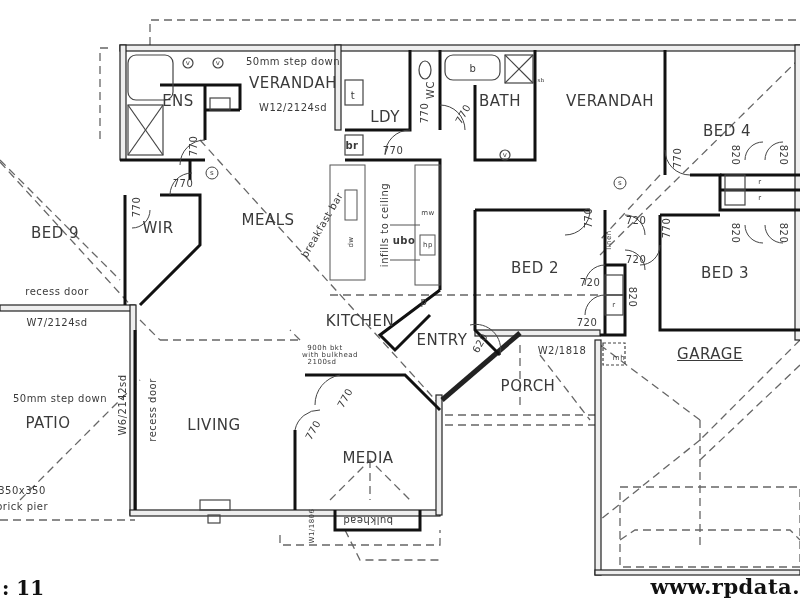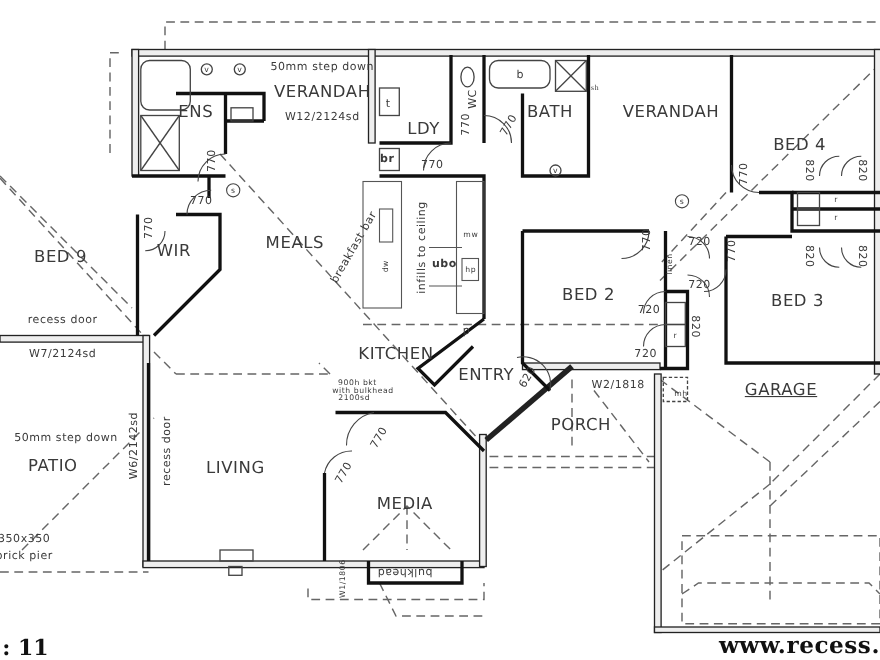--- a/index.html
+++ b/index.html
@@ -235,13 +235,13 @@
 <div class="lbl tiny" style="left:620px;top:183px;">s</div>
 <div class="lbl tiny" style="left:188px;top:63px;">v</div>
 <div class="lbl tiny" style="left:218px;top:63px;">v</div>
 <div class="lbl tiny" style="left:505px;top:155px;">v</div>
 <div class="lbl tiny" style="left:760px;top:182px;">r</div>
 <div class="lbl tiny" style="left:760px;top:198px;">r</div>
 <div class="lbl tiny" style="left:614px;top:305px;">r</div>
 <div class="lbl tiny" style="left:541px;top:80px;font-family:Liberation Serif, serif;">sh</div>
 
 <div class="footer-left">: 11</div>
-<div class="footer-right">www.recess.</div>
+<div class="footer-right">www.rpdata.</div>
 
 </body></html>

